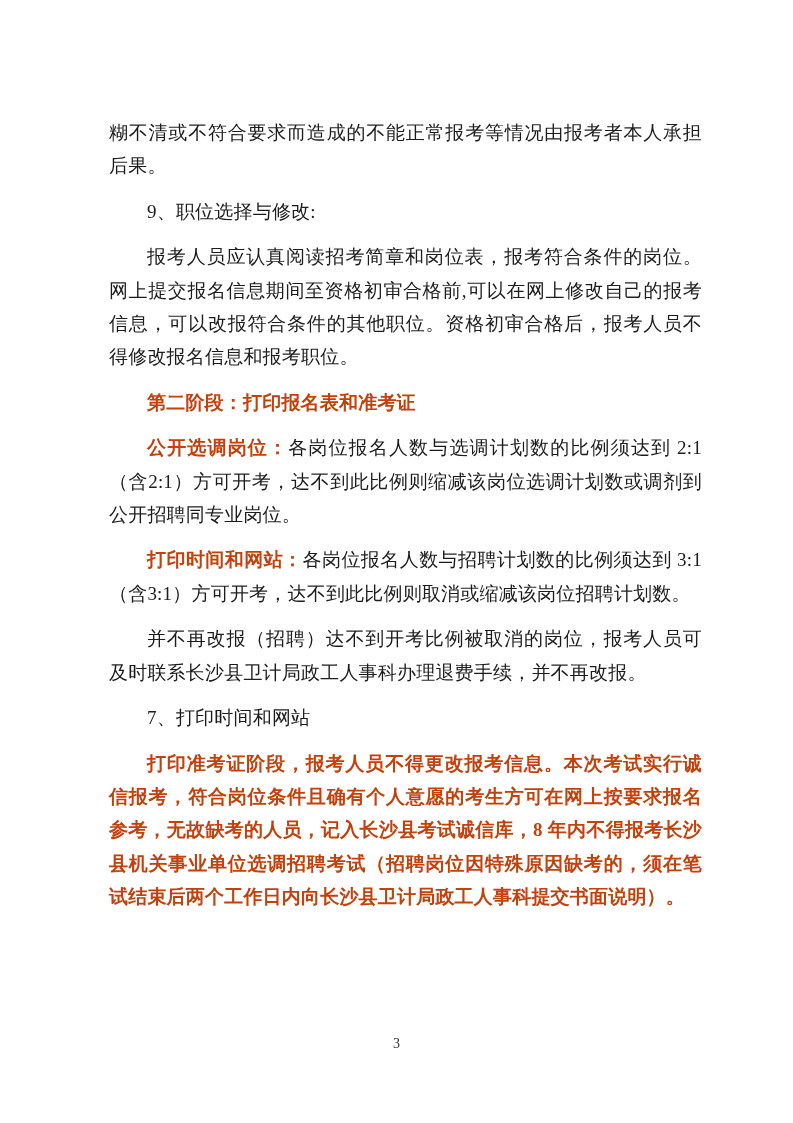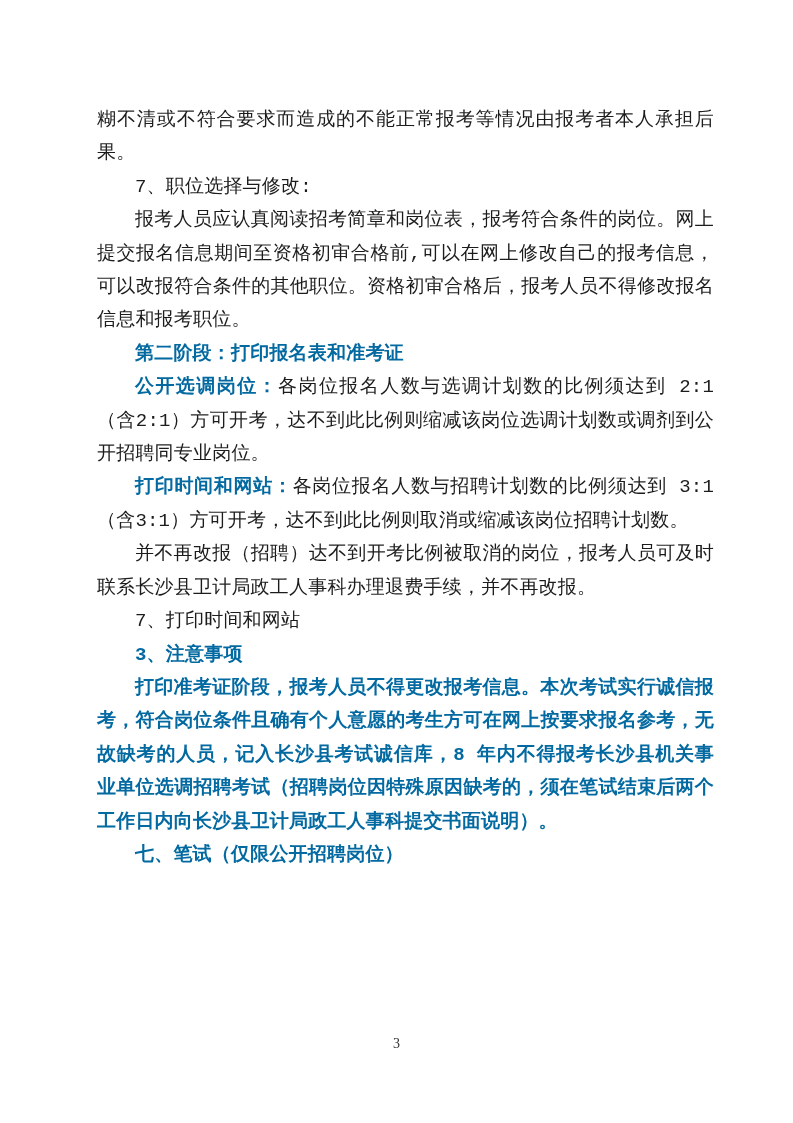--- a/index.html
+++ b/index.html
@@ -20,53 +20,50 @@
     position: absolute;
     left: 97px;
     top: 104px;
     width: 617px;
     font-size: 19px;
     line-height: 33.4px;
     text-align: justify;
     letter-spacing: 0.2px;
   }
   .para {
-    margin: 0;
+    margin: 12px;
     padding: 0;
-    font-family: Liberation Mono, monospace;
   }
   .para.indent {
     text-indent: 2em;
   }
   .run-bold {
     font-weight: 700;
-    color: #0369a1;
+    color: #c2410c;
   }
   .page-number {
     position: absolute;
     left: 0;
     right: 0;
     top: 1036px;
     text-align: center;
     font-size: 14px;
     color: #333333;
   }
 </style>
 </head>
 <body>
 
 <div class="page">
   <div class="doc-body">
 
   <p class="para"><span class="run">糊不清或不符合要求而造成的不能正常报考等情况由报考者本人承担后果。</span></p>
-      <p class="para indent"><span class="run">7、职位选择与修改:</span></p>
+      <p class="para indent"><span class="run">9、职位选择与修改:</span></p>
       <p class="para indent"><span class="run">报考人员应认真阅读招考简章和岗位表，报考符合条件的岗位。网上提交报名信息期间至资格初审合格前,可以在网上修改自己的报考信息，可以改报符合条件的其他职位。资格初审合格后，报考人员不得修改报名信息和报考职位。</span></p>
       <p class="para indent"><span class="run-bold">第二阶段：打印报名表和准考证</span></p>
       <p class="para indent"><span class="run-bold">公开选调岗位：</span><span class="run">各岗位报名人数与选调计划数的比例须达到 2:1（含2:1）方可开考，达不到此比例则缩减该岗位选调计划数或调剂到公开招聘同专业岗位。</span></p>
       <p class="para indent"><span class="run-bold">打印时间和网站：</span><span class="run">各岗位报名人数与招聘计划数的比例须达到 3:1（含3:1）方可开考，达不到此比例则取消或缩减该岗位招聘计划数。</span></p>
       <p class="para indent"><span class="run">并不再改报（招聘）达不到开考比例被取消的岗位，报考人员可及时联系长沙县卫计局政工人事科办理退费手续，并不再改报。</span></p>
       <p class="para indent"><span class="run">7、打印时间和网站</span></p>
-      <p class="para indent"><span class="run-bold">3、注意事项</span></p>
       <p class="para indent"><span class="run-bold">打印准考证阶段，报考人员不得更改报考信息。本次考试实行诚信报考，符合岗位条件且确有个人意愿的考生方可在网上按要求报名参考，无故缺考的人员，记入长沙县考试诚信库，8 年内不得报考长沙县机关事业单位选调招聘考试（招聘岗位因特殊原因缺考的，须在笔试结束后两个工作日内向长沙县卫计局政工人事科提交书面说明）。</span></p>
-      <p class="para indent"><span class="run-bold">七、笔试（仅限公开招聘岗位）</span></p>
     </div>
   <div class="page-number">3</div>
 </div>
 
 </body></html>

